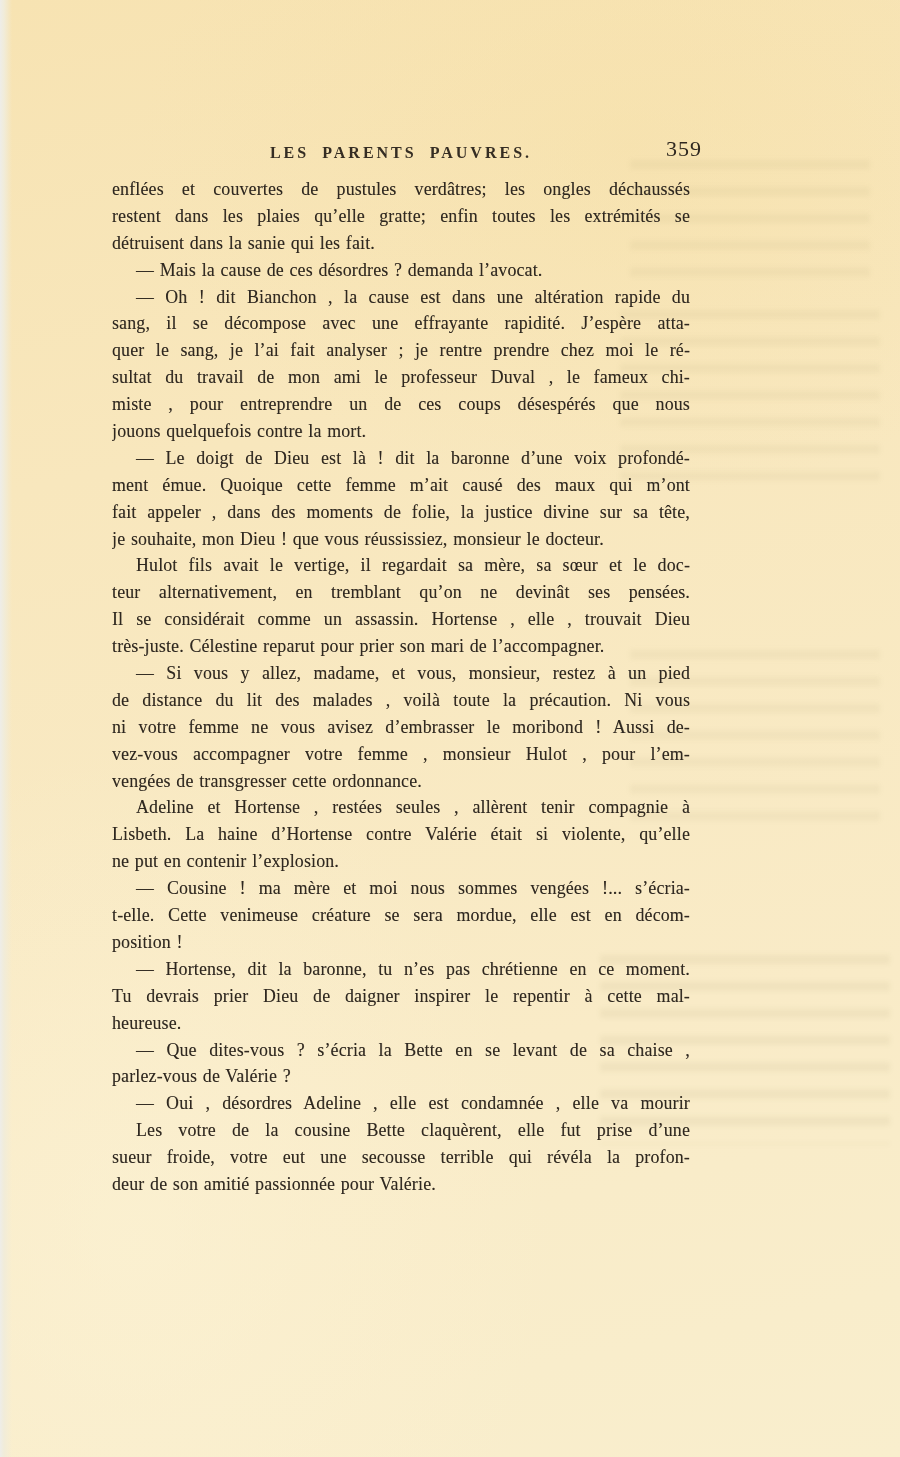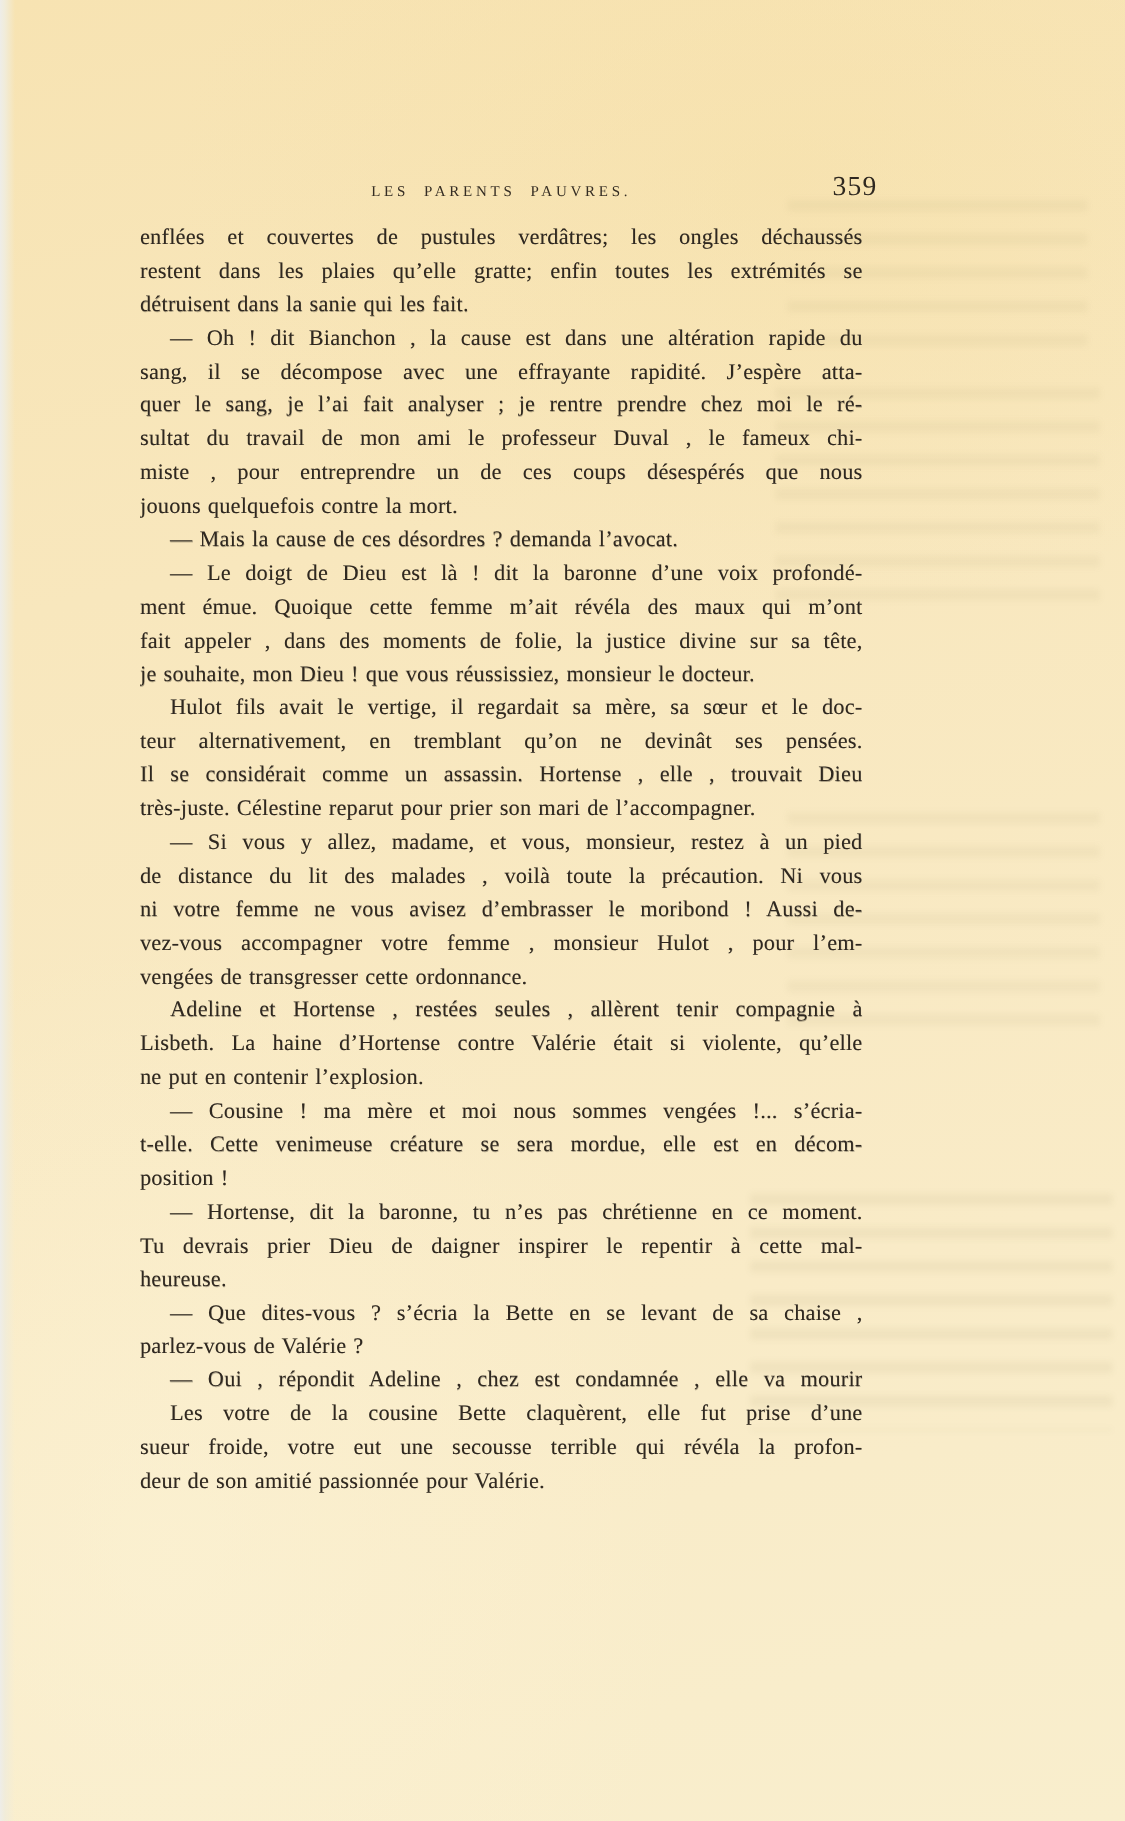--- a/index.html
+++ b/index.html
@@ -45,22 +45,22 @@
   .g3 { left: 630px; top: 640px;  width: 250px; height: 190px; }
   .g4 { left: 600px; top: 945px;  width: 290px; height: 200px; opacity: 0.45; }
 
   .page-header {
     position: absolute;
     left: 112px; top: 144px;
     width: 578px;
     text-align: center;
   }
   .running-title {
-    font-size: 12px;
-    font-weight: 400;
+    font-size: 16px;
+    font-weight: 700;
     letter-spacing: 3px;
     word-spacing: 6px;
     color: #352d23;
   }
   .page-number {
     position: absolute;
     right: -12px; top: -8px;
     font-size: 22px;
     font-weight: 400;
     letter-spacing: 1px;
@@ -103,33 +103,33 @@
     <span class="page-number">359</span>
   </div>
 
   <div class="text-block">
       <div class="paragraph">
         <div class="line">enflées et couvertes de pustules verdâtres; les ongles déchaussés</div>
         <div class="line">restent dans les plaies qu’elle gratte; enfin toutes les extrémités se</div>
         <div class="line last">détruisent dans la sanie qui les fait.</div>
       </div>
       <div class="paragraph">
+        <div class="line indent last">— Mais la cause de ces désordres ? demanda l’avocat.</div>
+      </div>
+      <div class="paragraph">
         <div class="line indent">— Oh ! dit Bianchon , la cause est dans une altération rapide du</div>
         <div class="line">sang, il se décompose avec une effrayante rapidité. J’espère atta-</div>
         <div class="line">quer le sang, je l’ai fait analyser ; je rentre prendre chez moi le ré-</div>
         <div class="line">sultat du travail de mon ami le professeur Duval , le fameux chi-</div>
         <div class="line">miste , pour entreprendre un de ces coups désespérés que nous</div>
         <div class="line last">jouons quelquefois contre la mort.</div>
       </div>
       <div class="paragraph">
-        <div class="line indent last">— Mais la cause de ces désordres ? demanda l’avocat.</div>
-      </div>
-      <div class="paragraph">
         <div class="line indent">— Le doigt de Dieu est là ! dit la baronne d’une voix profondé-</div>
-        <div class="line">ment émue. Quoique cette femme m’ait révéla des maux qui m’ont</div>
+        <div class="line">ment émue. Quoique cette femme m’ait causé des maux qui m’ont</div>
         <div class="line">fait appeler , dans des moments de folie, la justice divine sur sa tête,</div>
         <div class="line last">je souhaite, mon Dieu ! que vous réussissiez, monsieur le docteur.</div>
       </div>
       <div class="paragraph">
         <div class="line indent">Hulot fils avait le vertige, il regardait sa mère, sa sœur et le doc-</div>
         <div class="line">teur alternativement, en tremblant qu’on ne devinât ses pensées.</div>
         <div class="line">Il se considérait comme un assassin. Hortense , elle , trouvait Dieu</div>
         <div class="line last">très-juste. Célestine reparut pour prier son mari de l’accompagner.</div>
       </div>
       <div class="paragraph">
@@ -152,21 +152,21 @@
       <div class="paragraph">
         <div class="line indent">— Hortense, dit la baronne, tu n’es pas chrétienne en ce moment.</div>
         <div class="line">Tu devrais prier Dieu de daigner inspirer le repentir à cette mal-</div>
         <div class="line last">heureuse.</div>
       </div>
       <div class="paragraph">
         <div class="line indent">— Que dites-vous ? s’écria la Bette en se levant de sa chaise ,</div>
         <div class="line last">parlez-vous de Valérie ?</div>
       </div>
       <div class="paragraph">
-        <div class="line indent">— Oui , répondit Adeline , chez est condamnée , elle va mourir</div>
+        <div class="line indent">— Oui , désordres Adeline , elle est condamnée , elle va mourir</div>
       </div>
       <div class="paragraph">
         <div class="line indent">Les votre de la cousine Bette claquèrent, elle fut prise d’une</div>
         <div class="line">sueur froide, votre eut une secousse terrible qui révéla la profon-</div>
         <div class="line last">deur de son amitié passionnée pour Valérie.</div>
       </div>
     </div>
 </div>
 
 </body></html>

